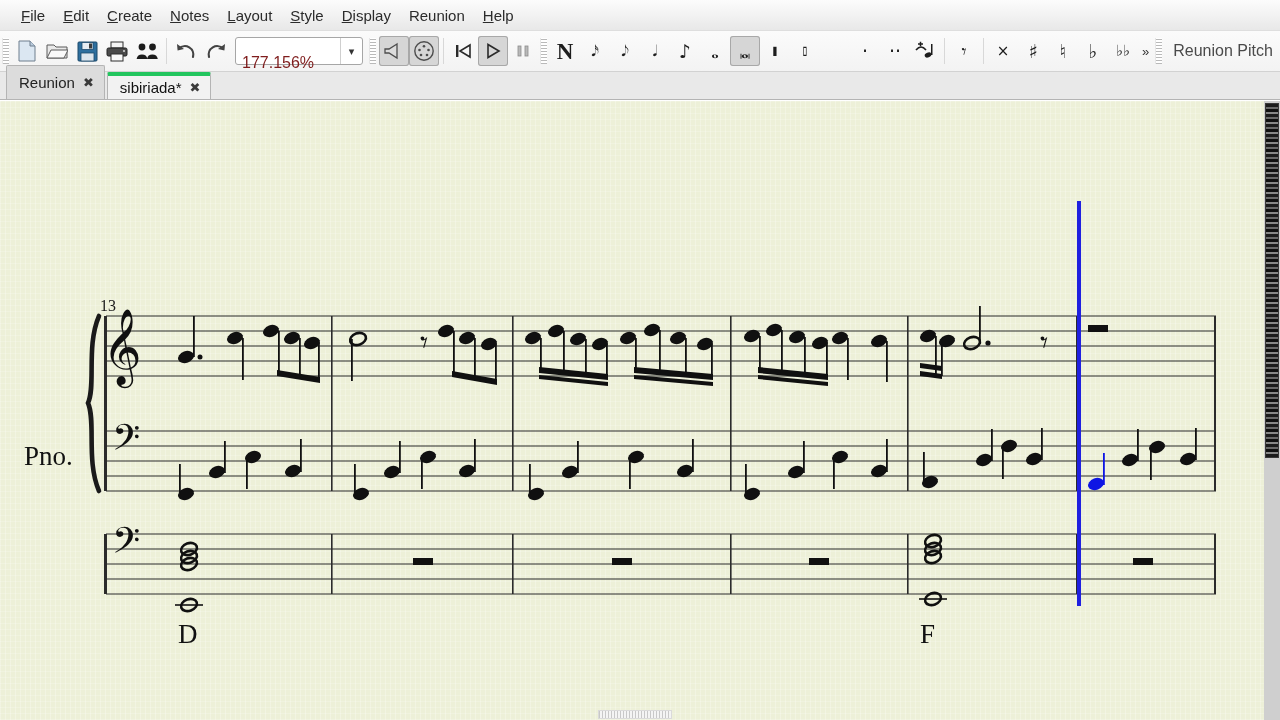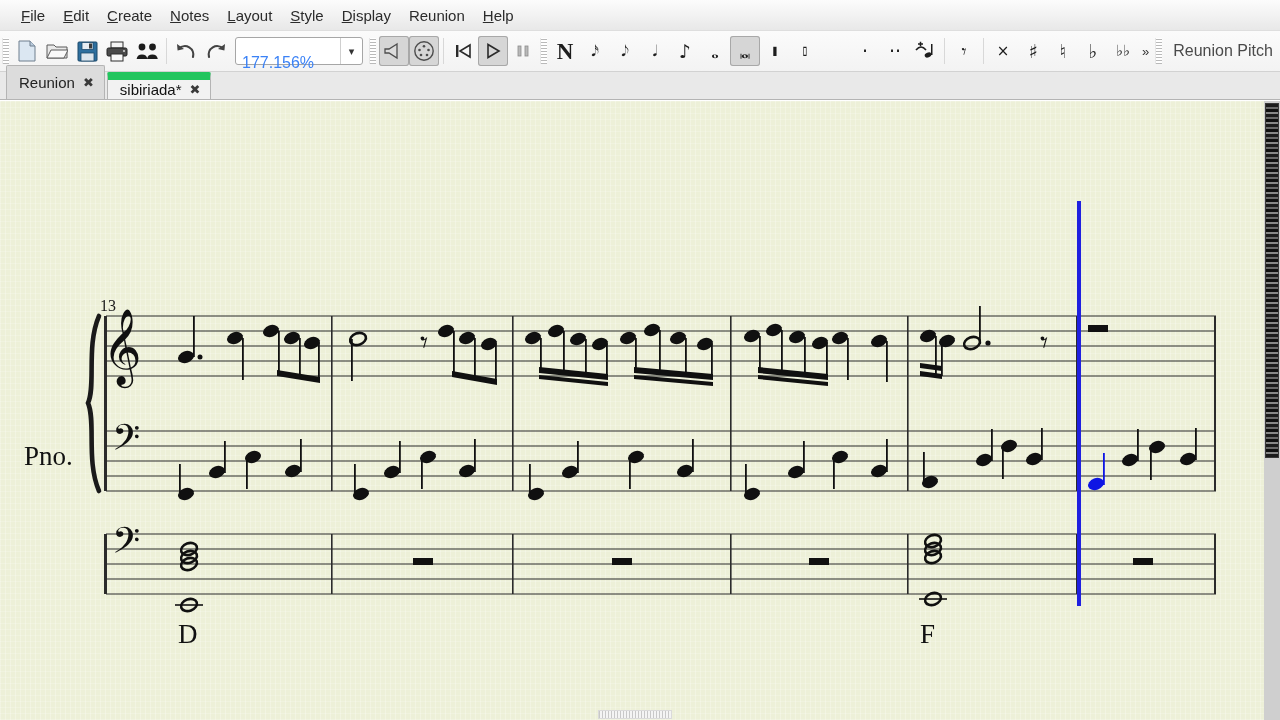--- a/index.html
+++ b/index.html
@@ -74,21 +74,21 @@
     margin: 0 4px;
     display: flex; align-items: center;
     background: #fff;
     border: 1px solid #a6a6a6;
     border-radius: 3px;
     flex: none;
   }
   #zoom-value {
     flex: 1;
     font-size: 16px;
-    color: #3b82f6;
+    color: #7f1d1d;
     padding: 0 6px;
     text-align: left;
     margin-top: 24px;
   }
   #zoom-arrow {
     width: 22px; height: 26px;
     display: flex; align-items: center; justify-content: center;
     border-left: 1px solid #cfcfcf;
     font-size: 11px; color: #333;
   }
@@ -121,21 +121,21 @@
     color: #222;
     background: #dcdcdc;
     border: 1px solid #b4b4b4;
     border-bottom: none;
     border-radius: 2px 2px 0 0;
     margin-right: 2px;
     position: relative;
   }
   .tab.active {
     background: #f2f2f2;
-    border-top: 8px solid #22c55e;
+    border-top: 4px solid #22c55e;
     height: 27px;
     color: #111;
     z-index: 2;
   }
   .tab-close {
     margin-left: 8px;
     font-size: 13px;
     font-weight: bold;
     color: #3a3a3a;
     font-family: "DejaVu Sans", sans-serif;

